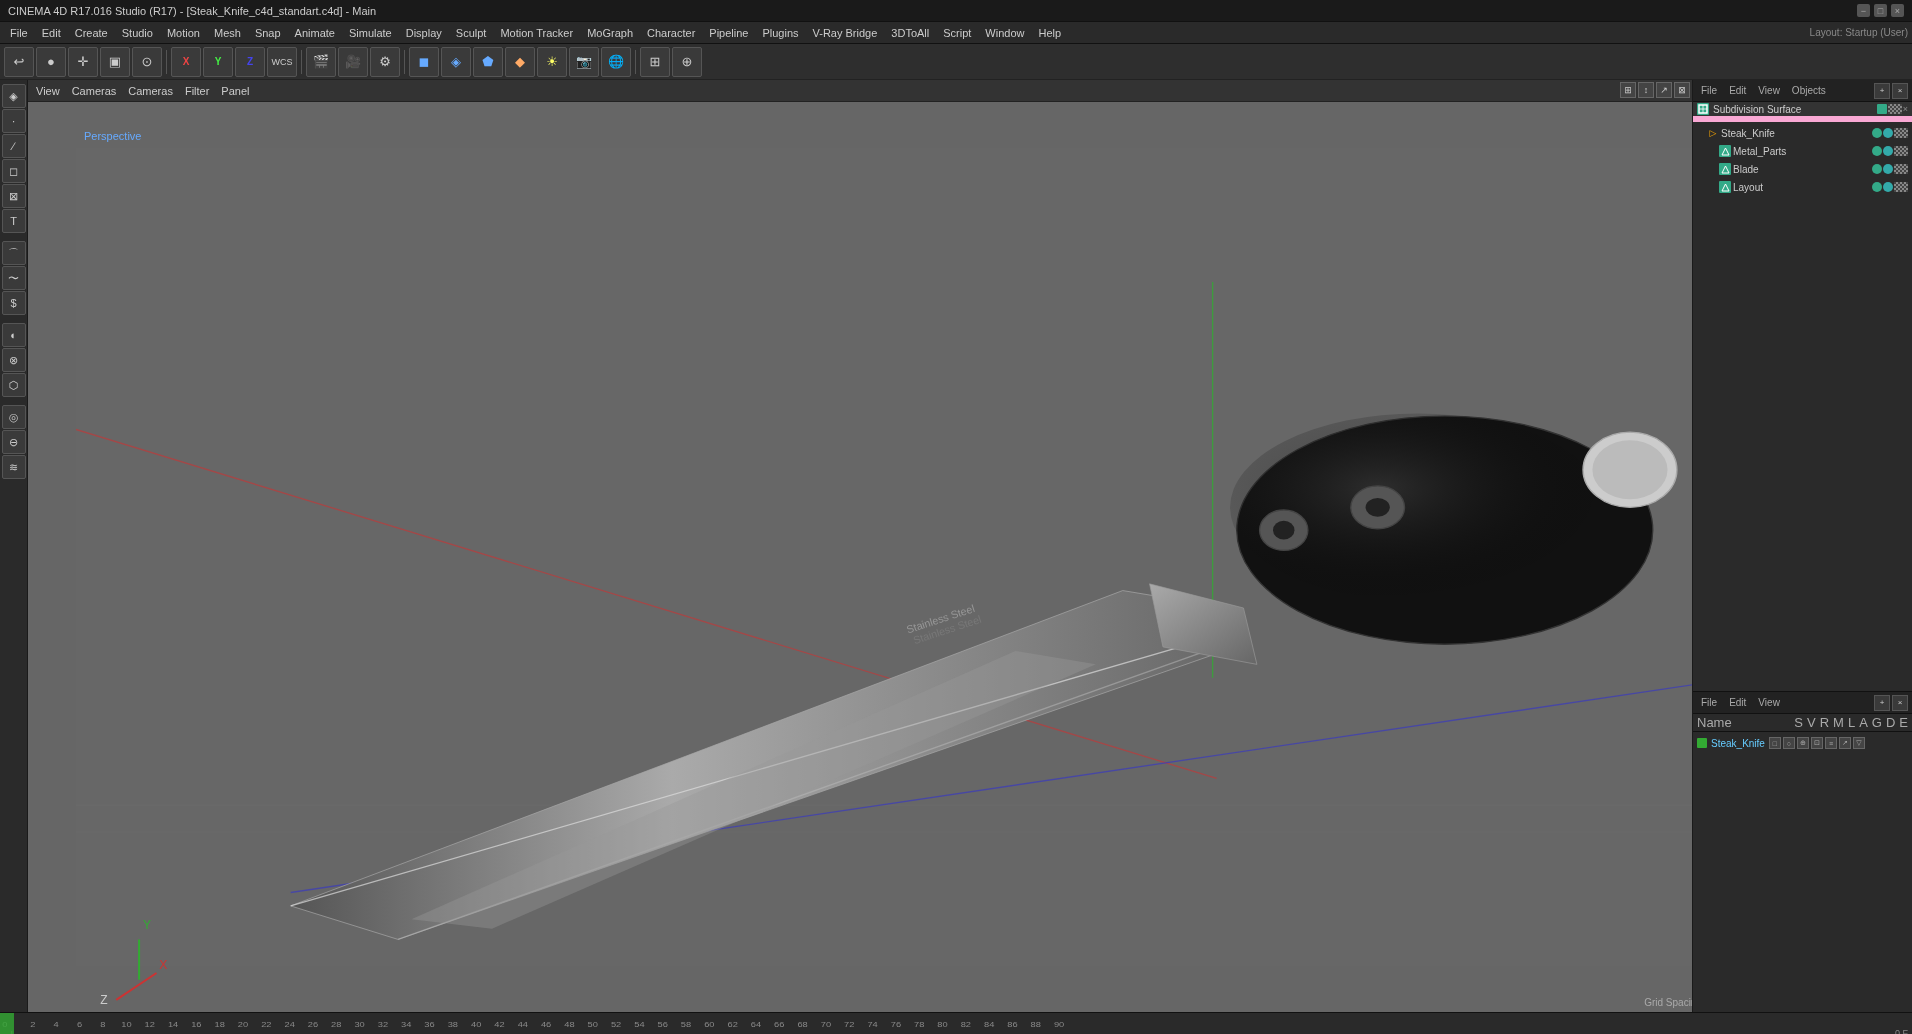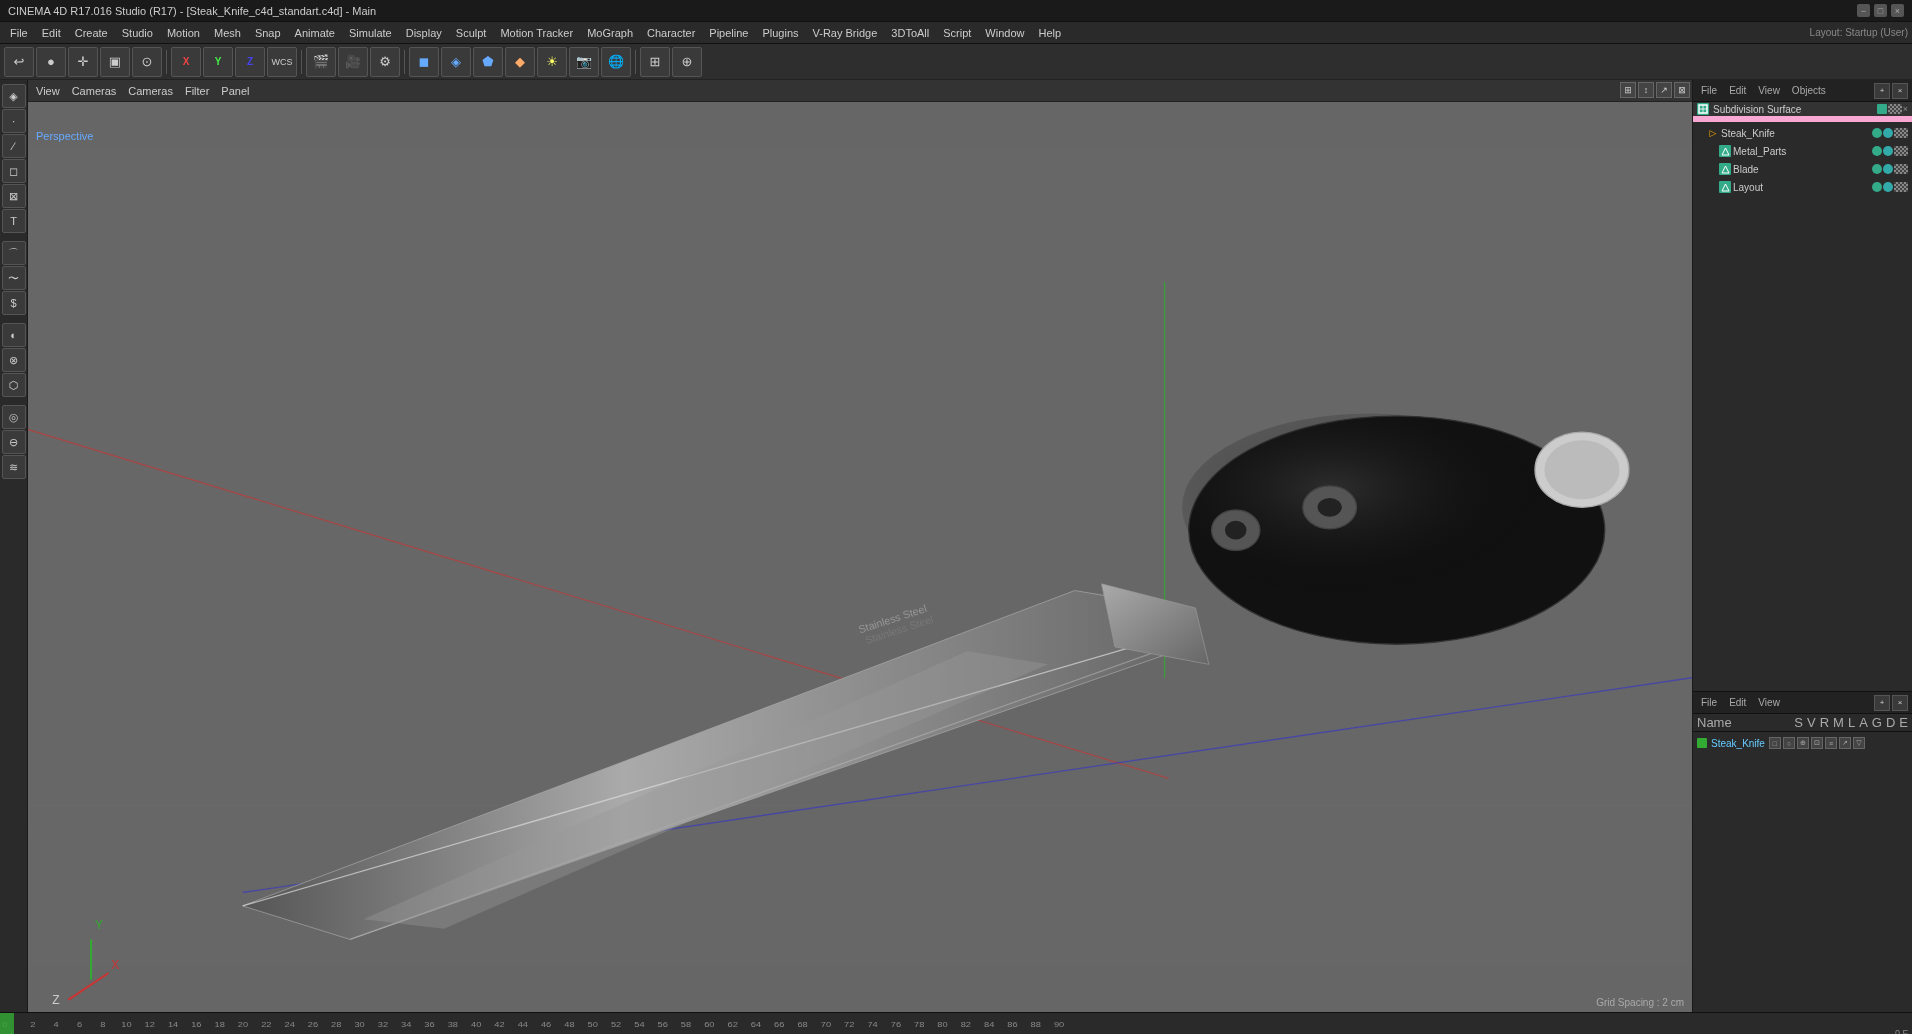--- a/index.html
+++ b/index.html
@@ -165,20 +165,21 @@
       cursor: pointer;
       color: #ccc;
     }
 
     
     #viewport-canvas {
       width: 100%;
       height: calc(100% - 22px);
       position: relative;
       background: #666;
+      margin-left: 48px;
     }
 
     
     #knife-svg {
       position: absolute;
       top: 0; left: 0;
       width: 100%;
       height: 100%;
     }
 

